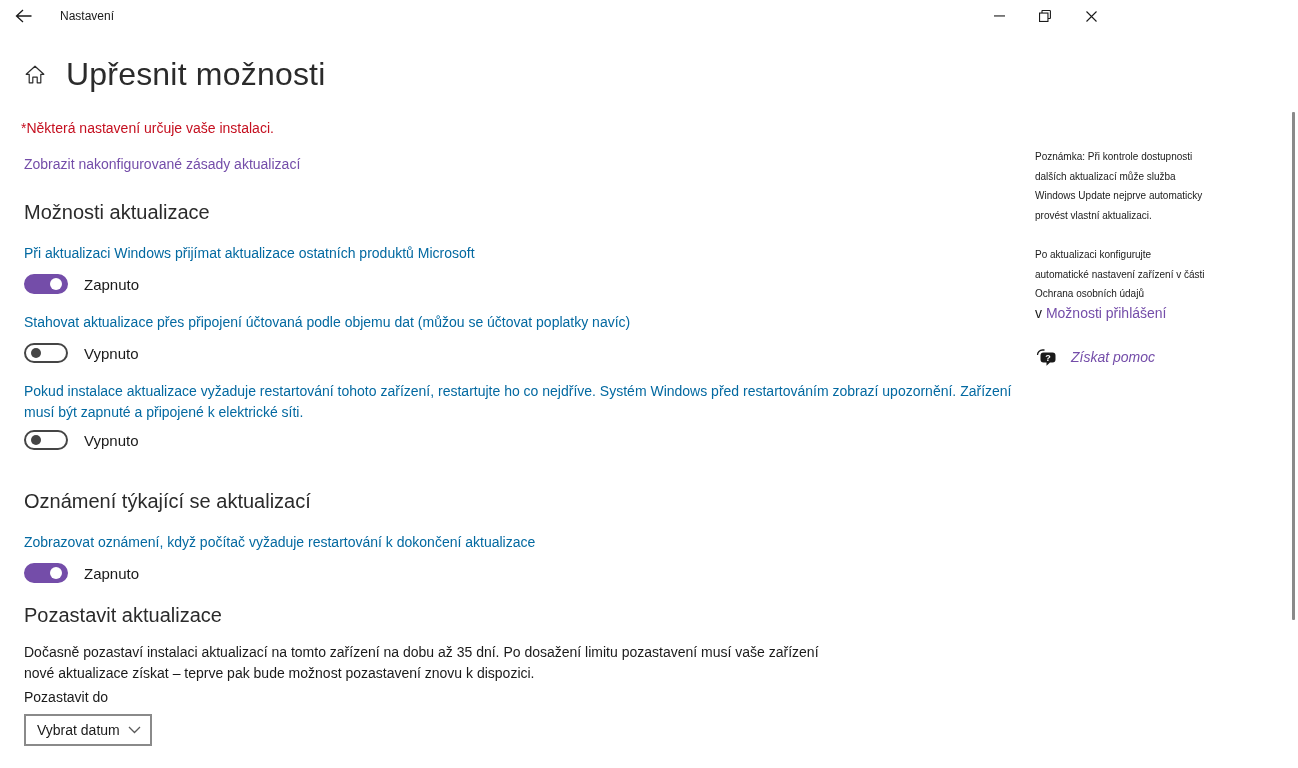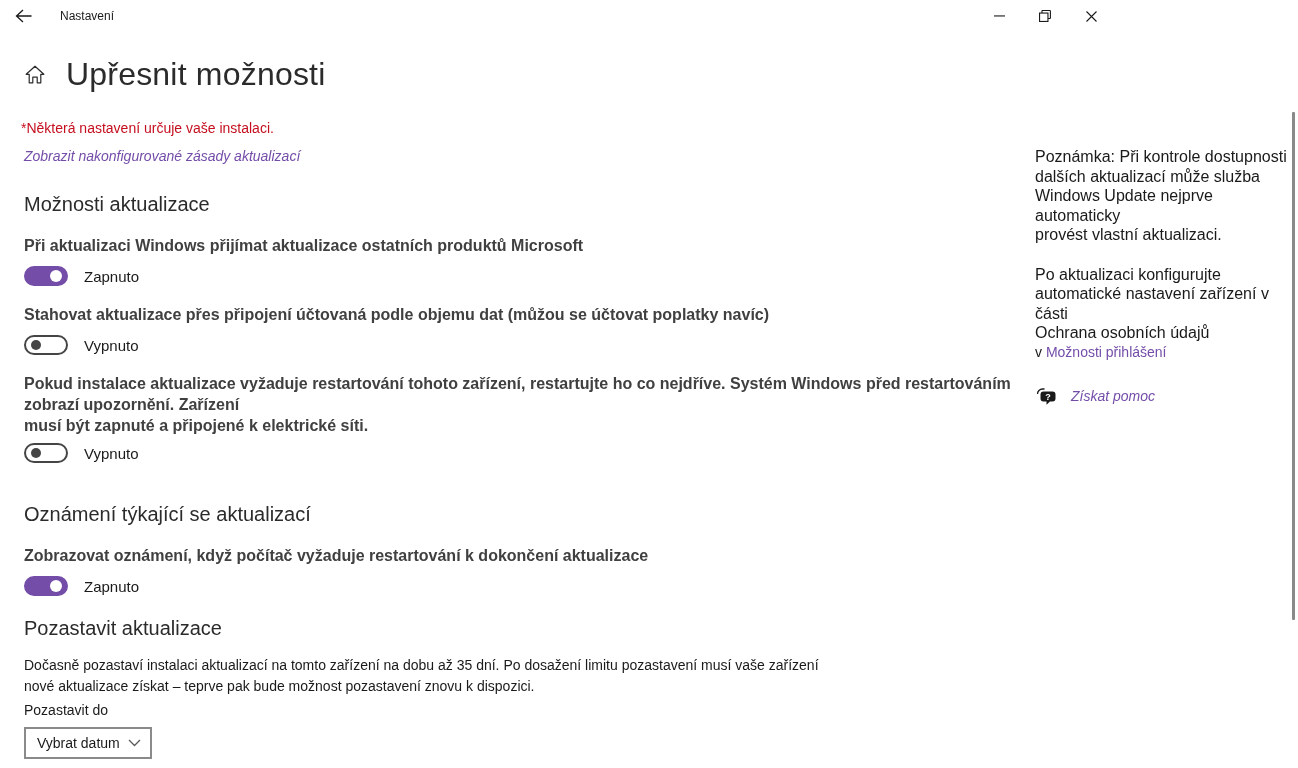--- a/index.html
+++ b/index.html
@@ -25,25 +25,25 @@
   
   .left-col { position: absolute; top: 32px; left: 24px; width: 1000px; }
   .page-header { margin-top: 24px; display: flex; align-items: center; }
   .home-wrap { width: 22px; height: 22px; display: flex; align-items: center; justify-content: center; }
   h1.page-title {
     font-size: 32px; font-weight: 300; color: #2b2b2b; margin-left: 20px;
     letter-spacing: 0.2px; line-height: 36px;
   }
 
   .managed-notice { font-size: 14px; color: #c50f1f; margin-top: 28px; margin-left: -3px; }
-  .policies-link { display: inline-block; font-size: 14px; color: #744da9; text-decoration: none; margin-top: 12px; cursor: pointer; font-style: italic; }
+  .policies-link { display: inline-block; font-size: 14px; color: #744da9; text-decoration: none; margin-top: 20px; cursor: pointer; }
 
   h2.section-heading { font-size: 20px; font-weight: 400; color: #2b2b2b; line-height: 28px; margin-top: 25px; }
 
-  .setting-label { font-size: 16px; color: #404040; line-height: 21px; margin-top: 17px; white-space: pre-line; font-weight: bold; }
+  .setting-label { font-size: 14px; color: #0369a1; line-height: 21px; margin-top: 17px; white-space: pre-line; }
   .setting-label.first { margin-top: 17px; }
 
   .toggle-row { display: flex; align-items: center; margin-top: 9px; height: 22px; }
   .toggle {
     position: relative; width: 44px; height: 20px; border-radius: 10px; cursor: pointer;
     flex: 0 0 auto;
   }
   .toggle.on { background: #744da9; border: 2px solid #744da9; }
   .toggle.on .knob {
     position: absolute; right: 4px; top: 2px; width: 12px; height: 12px;
@@ -61,21 +61,21 @@
 
   .dropdown {
     margin-top: 9px; width: 128px; height: 32px; background: #ffffff;
     border: 2px solid #8a8a8a; display: flex; align-items: center;
     padding: 0 9px 0 11px; cursor: pointer; justify-content: space-between;
   }
   .dropdown-value { font-size: 14px; color: #1a1a1a; }
 
   
   .sidebar { position: absolute; left: 1035px; top: 147px; width: 256px; }
-  .side-note { font-size: 16px; color: #1a1a1a; line-height: 19.5px; white-space: pre-line; }
+  .side-note { font-size: 10px; color: #1a1a1a; line-height: 19.5px; white-space: pre-line; }
   .side-note.second { margin-top: 20px; }
   .inline-link-row { font-size: 14px; line-height: 19.5px; color: #1a1a1a; }
   .inline-link { color: #744da9; text-decoration: none; cursor: pointer; }
   .help-row { margin-top: 25px; display: flex; align-items: center; }
   .help-link { font-size: 14px; color: #744da9; text-decoration: none; margin-left: 14px; cursor: pointer; font-style: italic; }
 
   
   .scroll-thumb {
     position: absolute; right: 3px; top: 112px; width: 3px; height: 508px;
     background: #8a8a8a; border-radius: 1px;

